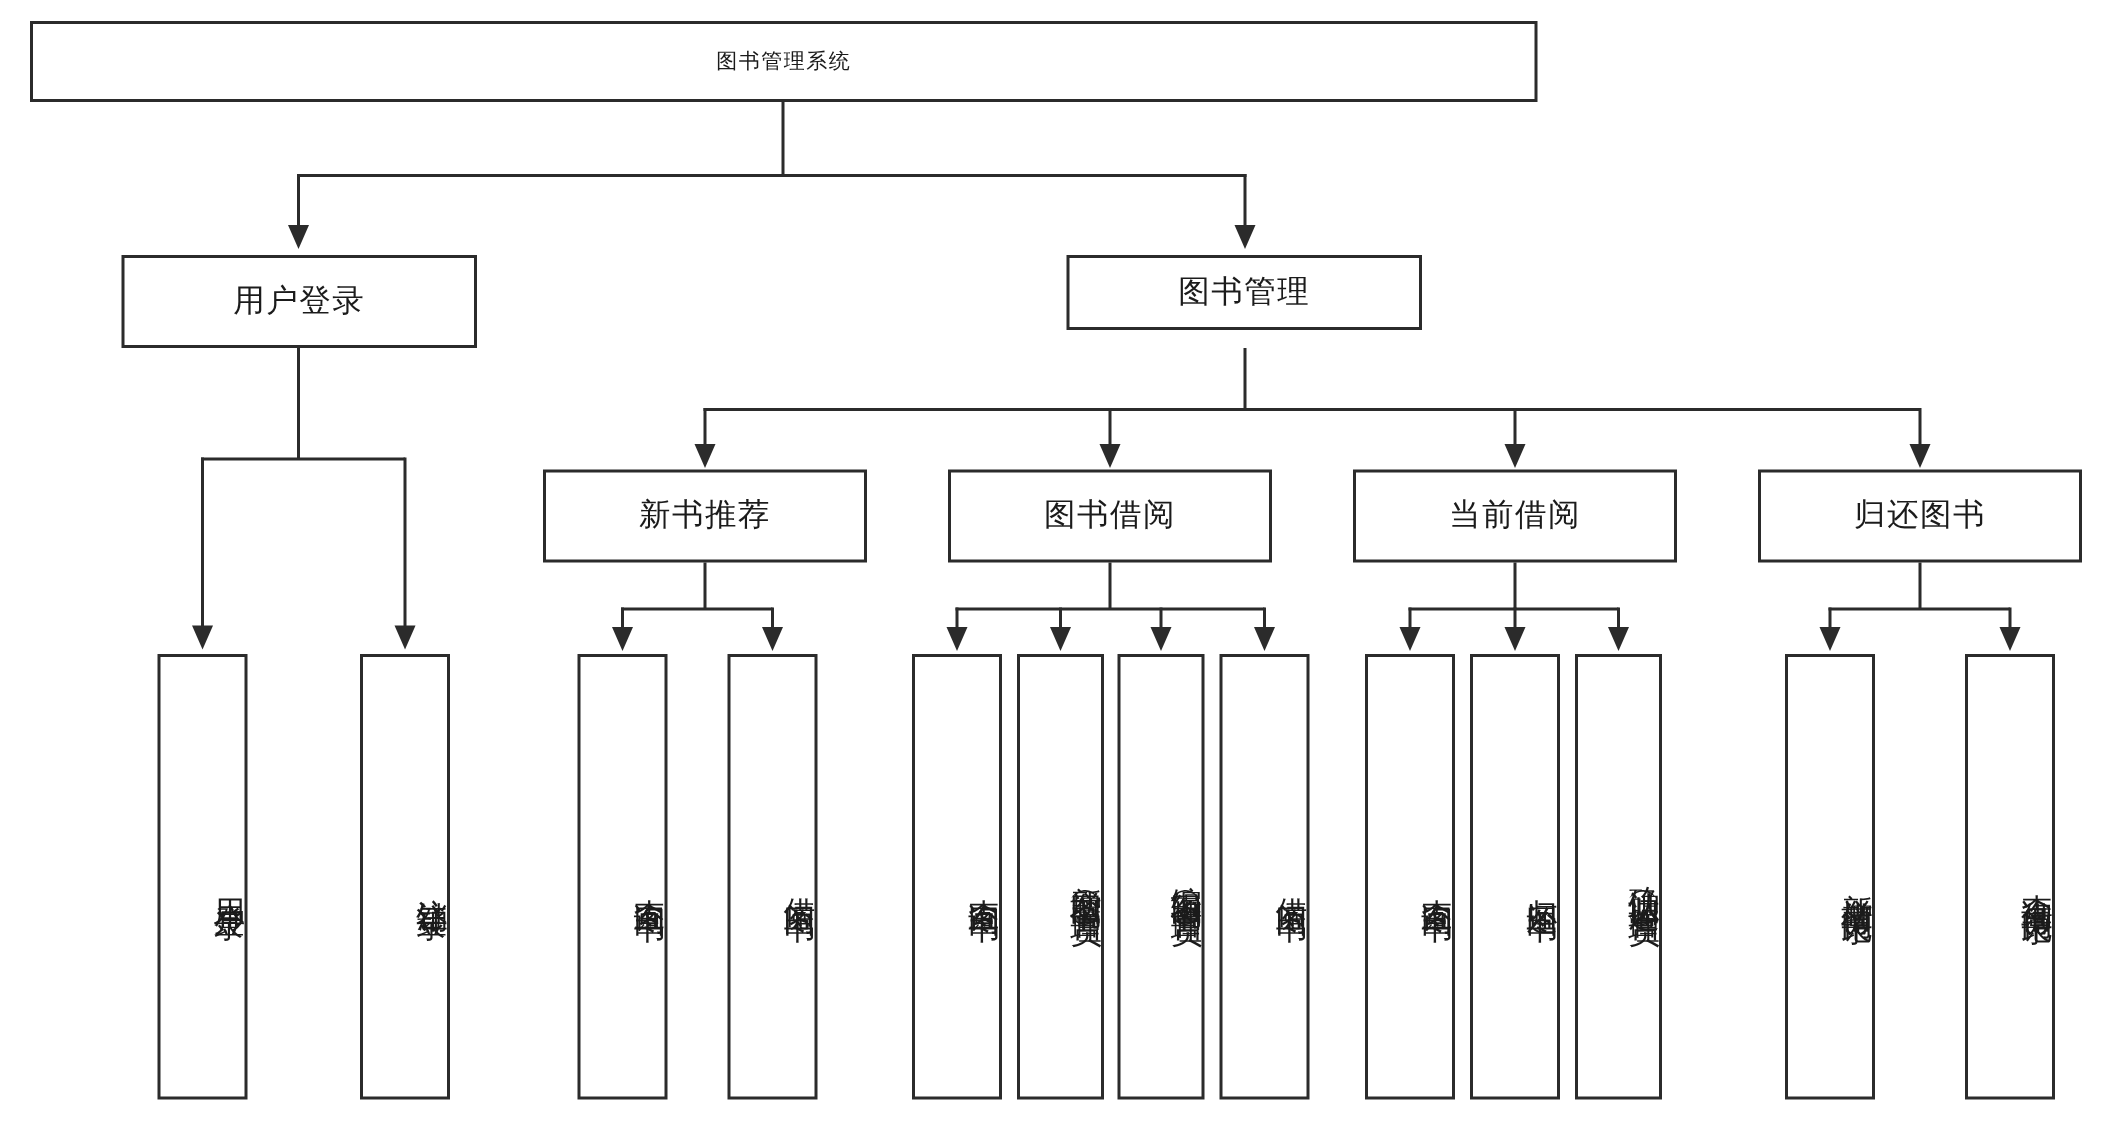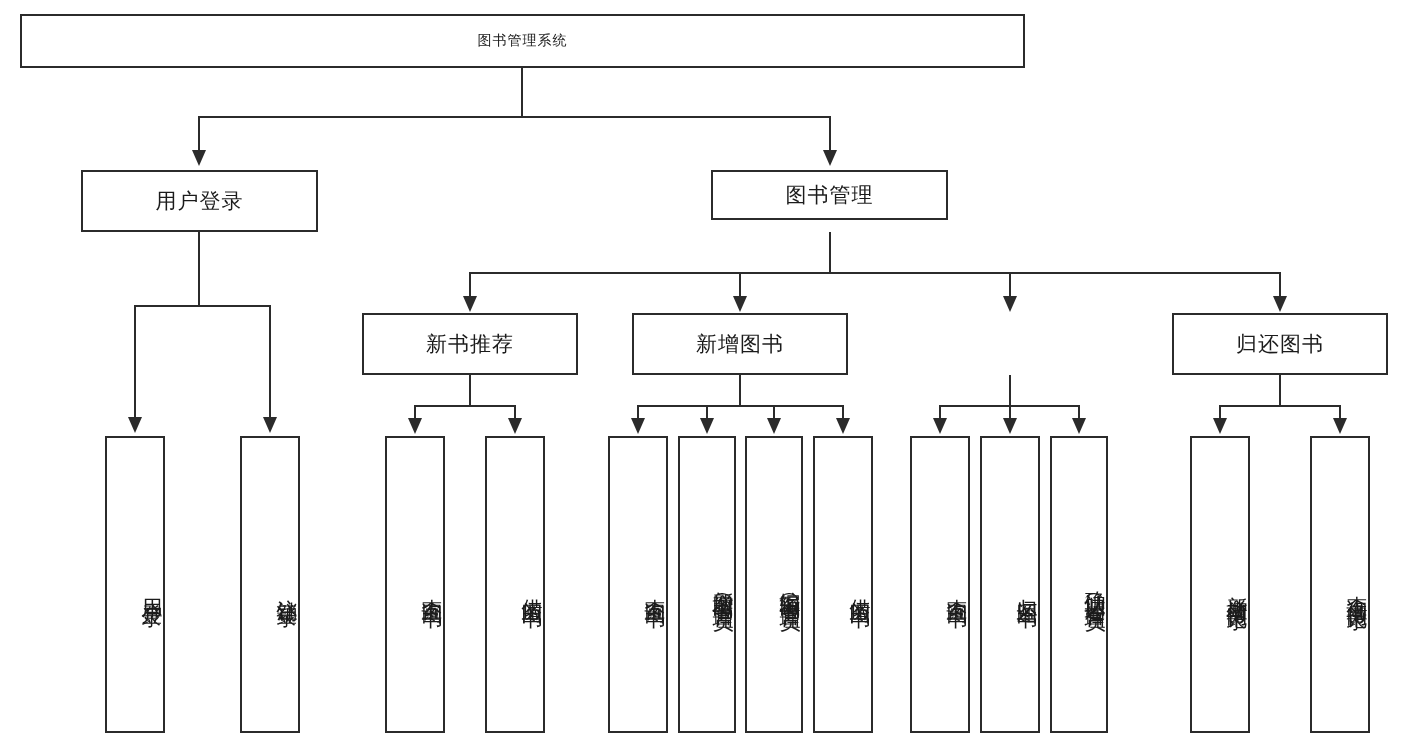--- a/index.html
+++ b/index.html
@@ -116,21 +116,24 @@
   <div class="arrow" style="left:733px;top:296px;"></div>
   <div class="vline" style="left:1009px;top:272px;height:25px;"></div>
   <div class="arrow" style="left:1003px;top:296px;"></div>
   <div class="vline" style="left:1279px;top:272px;height:25px;"></div>
   <div class="arrow" style="left:1273px;top:296px;"></div>
 
   <div class="node horiz" style="left:362px;top:313px;width:216px;height:62px;">
     <span>新书推荐</span>
   </div>
   <div class="node horiz" style="left:632px;top:313px;width:216px;height:62px;">
-    <span>新增图书</span>
+    <span>图书借阅</span>
+  </div>
+  <div class="node horiz" style="left:902px;top:313px;width:216px;height:62px;">
+    <span>当前借阅</span>
   </div>
   <div class="node horiz" style="left:1172px;top:313px;width:216px;height:62px;">
     <span>归还图书</span>
   </div>
 
   <div class="vline" style="left:469px;top:375px;height:31px;"></div>
   <div class="hline" style="left:414px;top:405px;width:101px;"></div>
   <div class="vline" style="left:414px;top:405px;height:14px;"></div>
   <div class="arrow" style="left:408px;top:418px;"></div>
   <div class="vline" style="left:514px;top:405px;height:14px;"></div>

